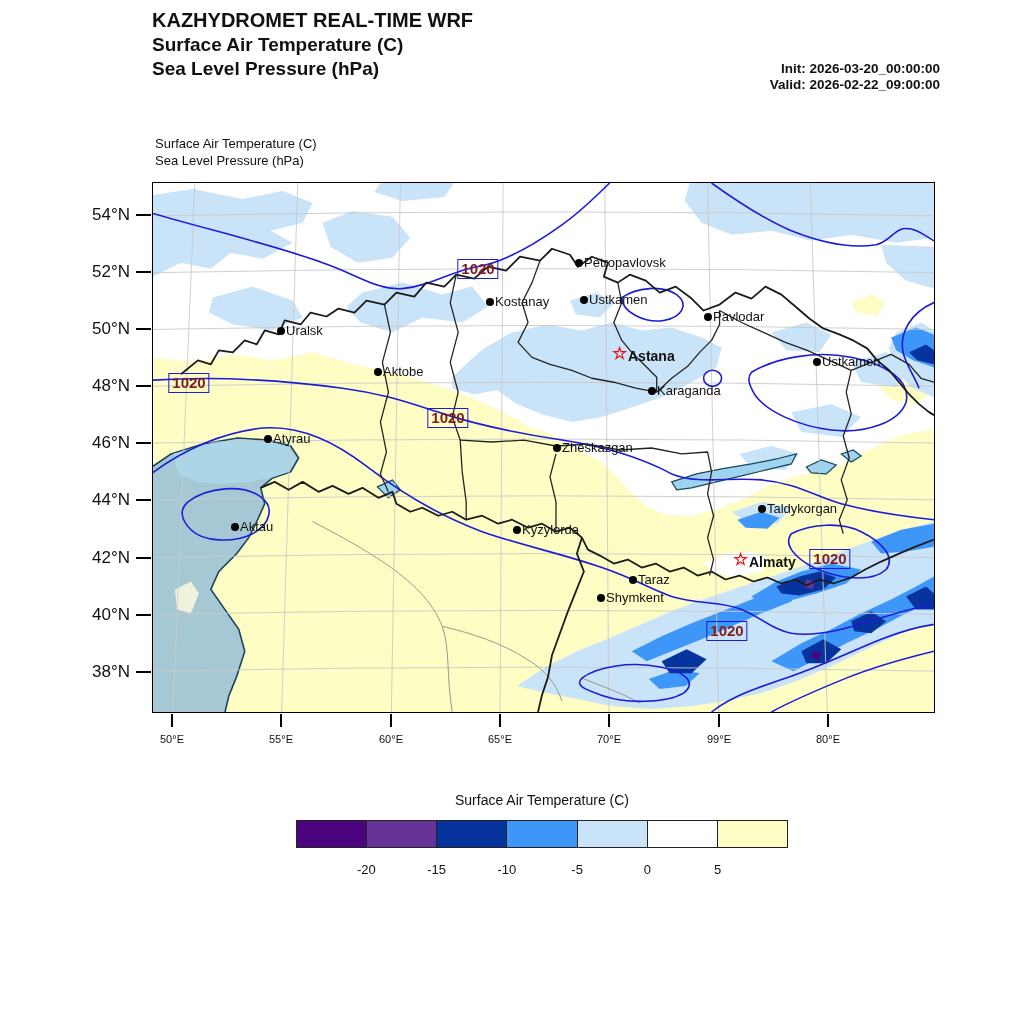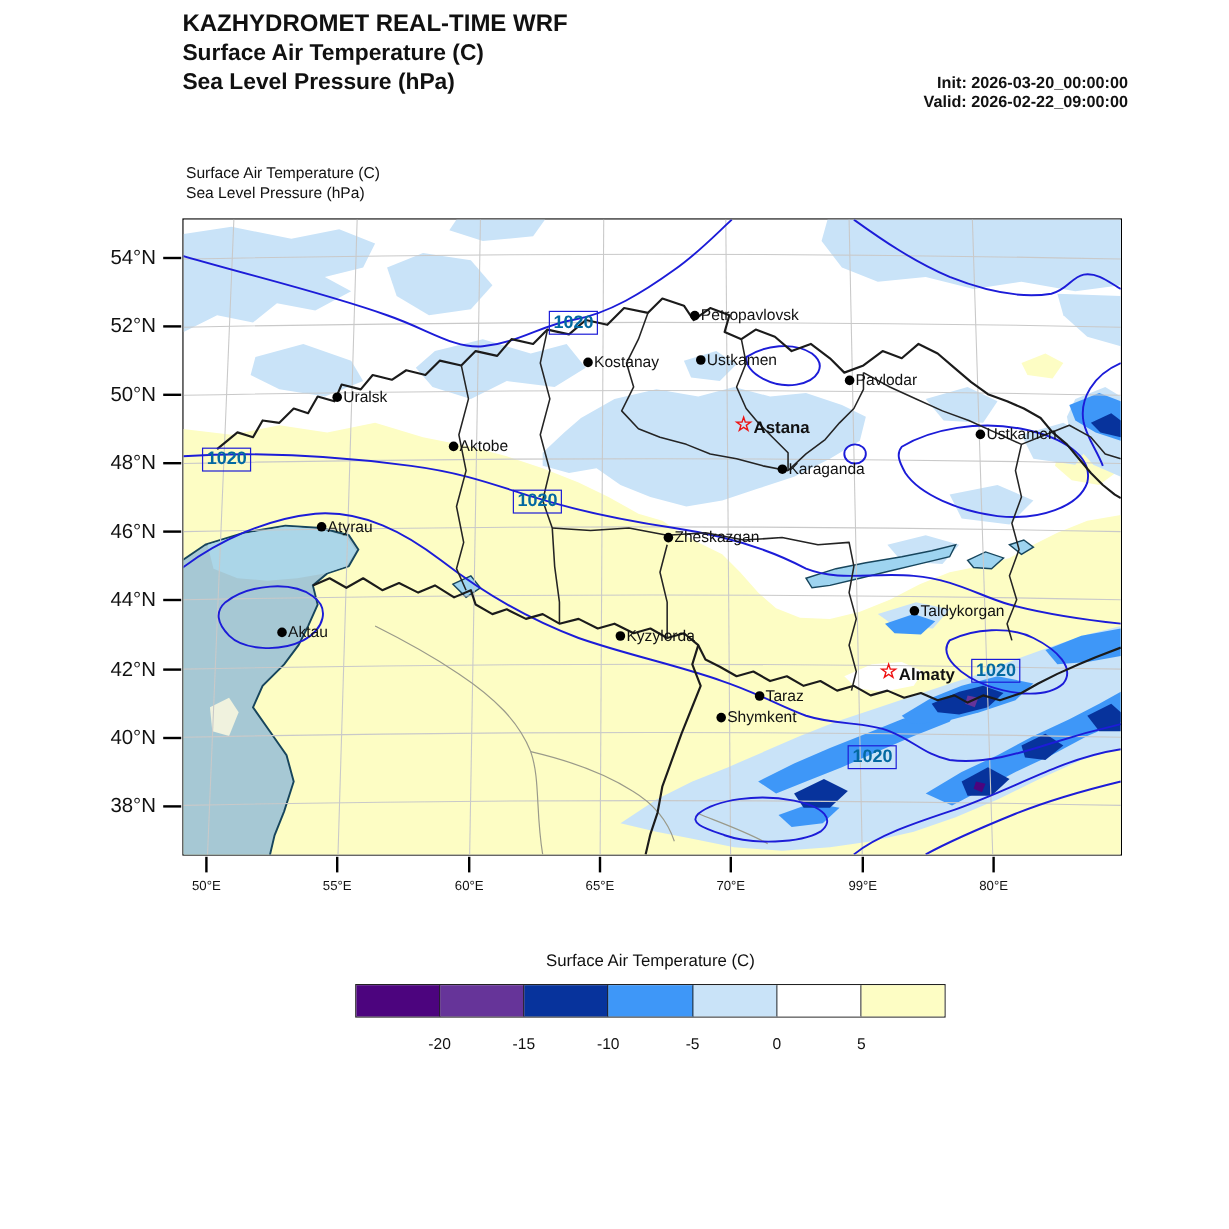--- a/index.html
+++ b/index.html
@@ -32,21 +32,21 @@
   .city { position:absolute; white-space:nowrap; font-size:13px; }
   .city .dot { position:absolute; left:-4px; top:-4px; width:8px; height:8px;
     border-radius:50%; background:#000; }
   .city .star { position:absolute; left:-9px; top:-11px; color:#ee1111;
     font-size:17px; font-weight:bold; line-height:17px; }
   .city .lbl { position:absolute; left:5px; top:-8px; }
   .city.major .lbl { font-weight:bold; font-size:14px; left:7px; }
 
   
   .iso-label { position:absolute; transform:translate(-50%,-50%);
-    color:#0369a1; border:1px solid #1c1cd8; font-size:15px; font-weight:bold;
+    color:#7f1d1d; border:1px solid #1c1cd8; font-size:15px; font-weight:bold;
     padding:0 3px; line-height:18px; background:transparent; }
 
   
   #cbar-title { position:absolute; left:296px; top:792px; width:492px;
     text-align:center; font-size:14px; }
   #cbar { position:absolute; left:296px; top:820px; width:492px; height:28px;
     display:flex; border:1px solid #222; }
   #cbar .cell { flex:1 1 0; border-right:1px solid #222; }
   #cbar .cell:last-child { border-right:none; }
   #cbar-ticks { position:absolute; left:296px; top:862px; width:492px; height:16px;

